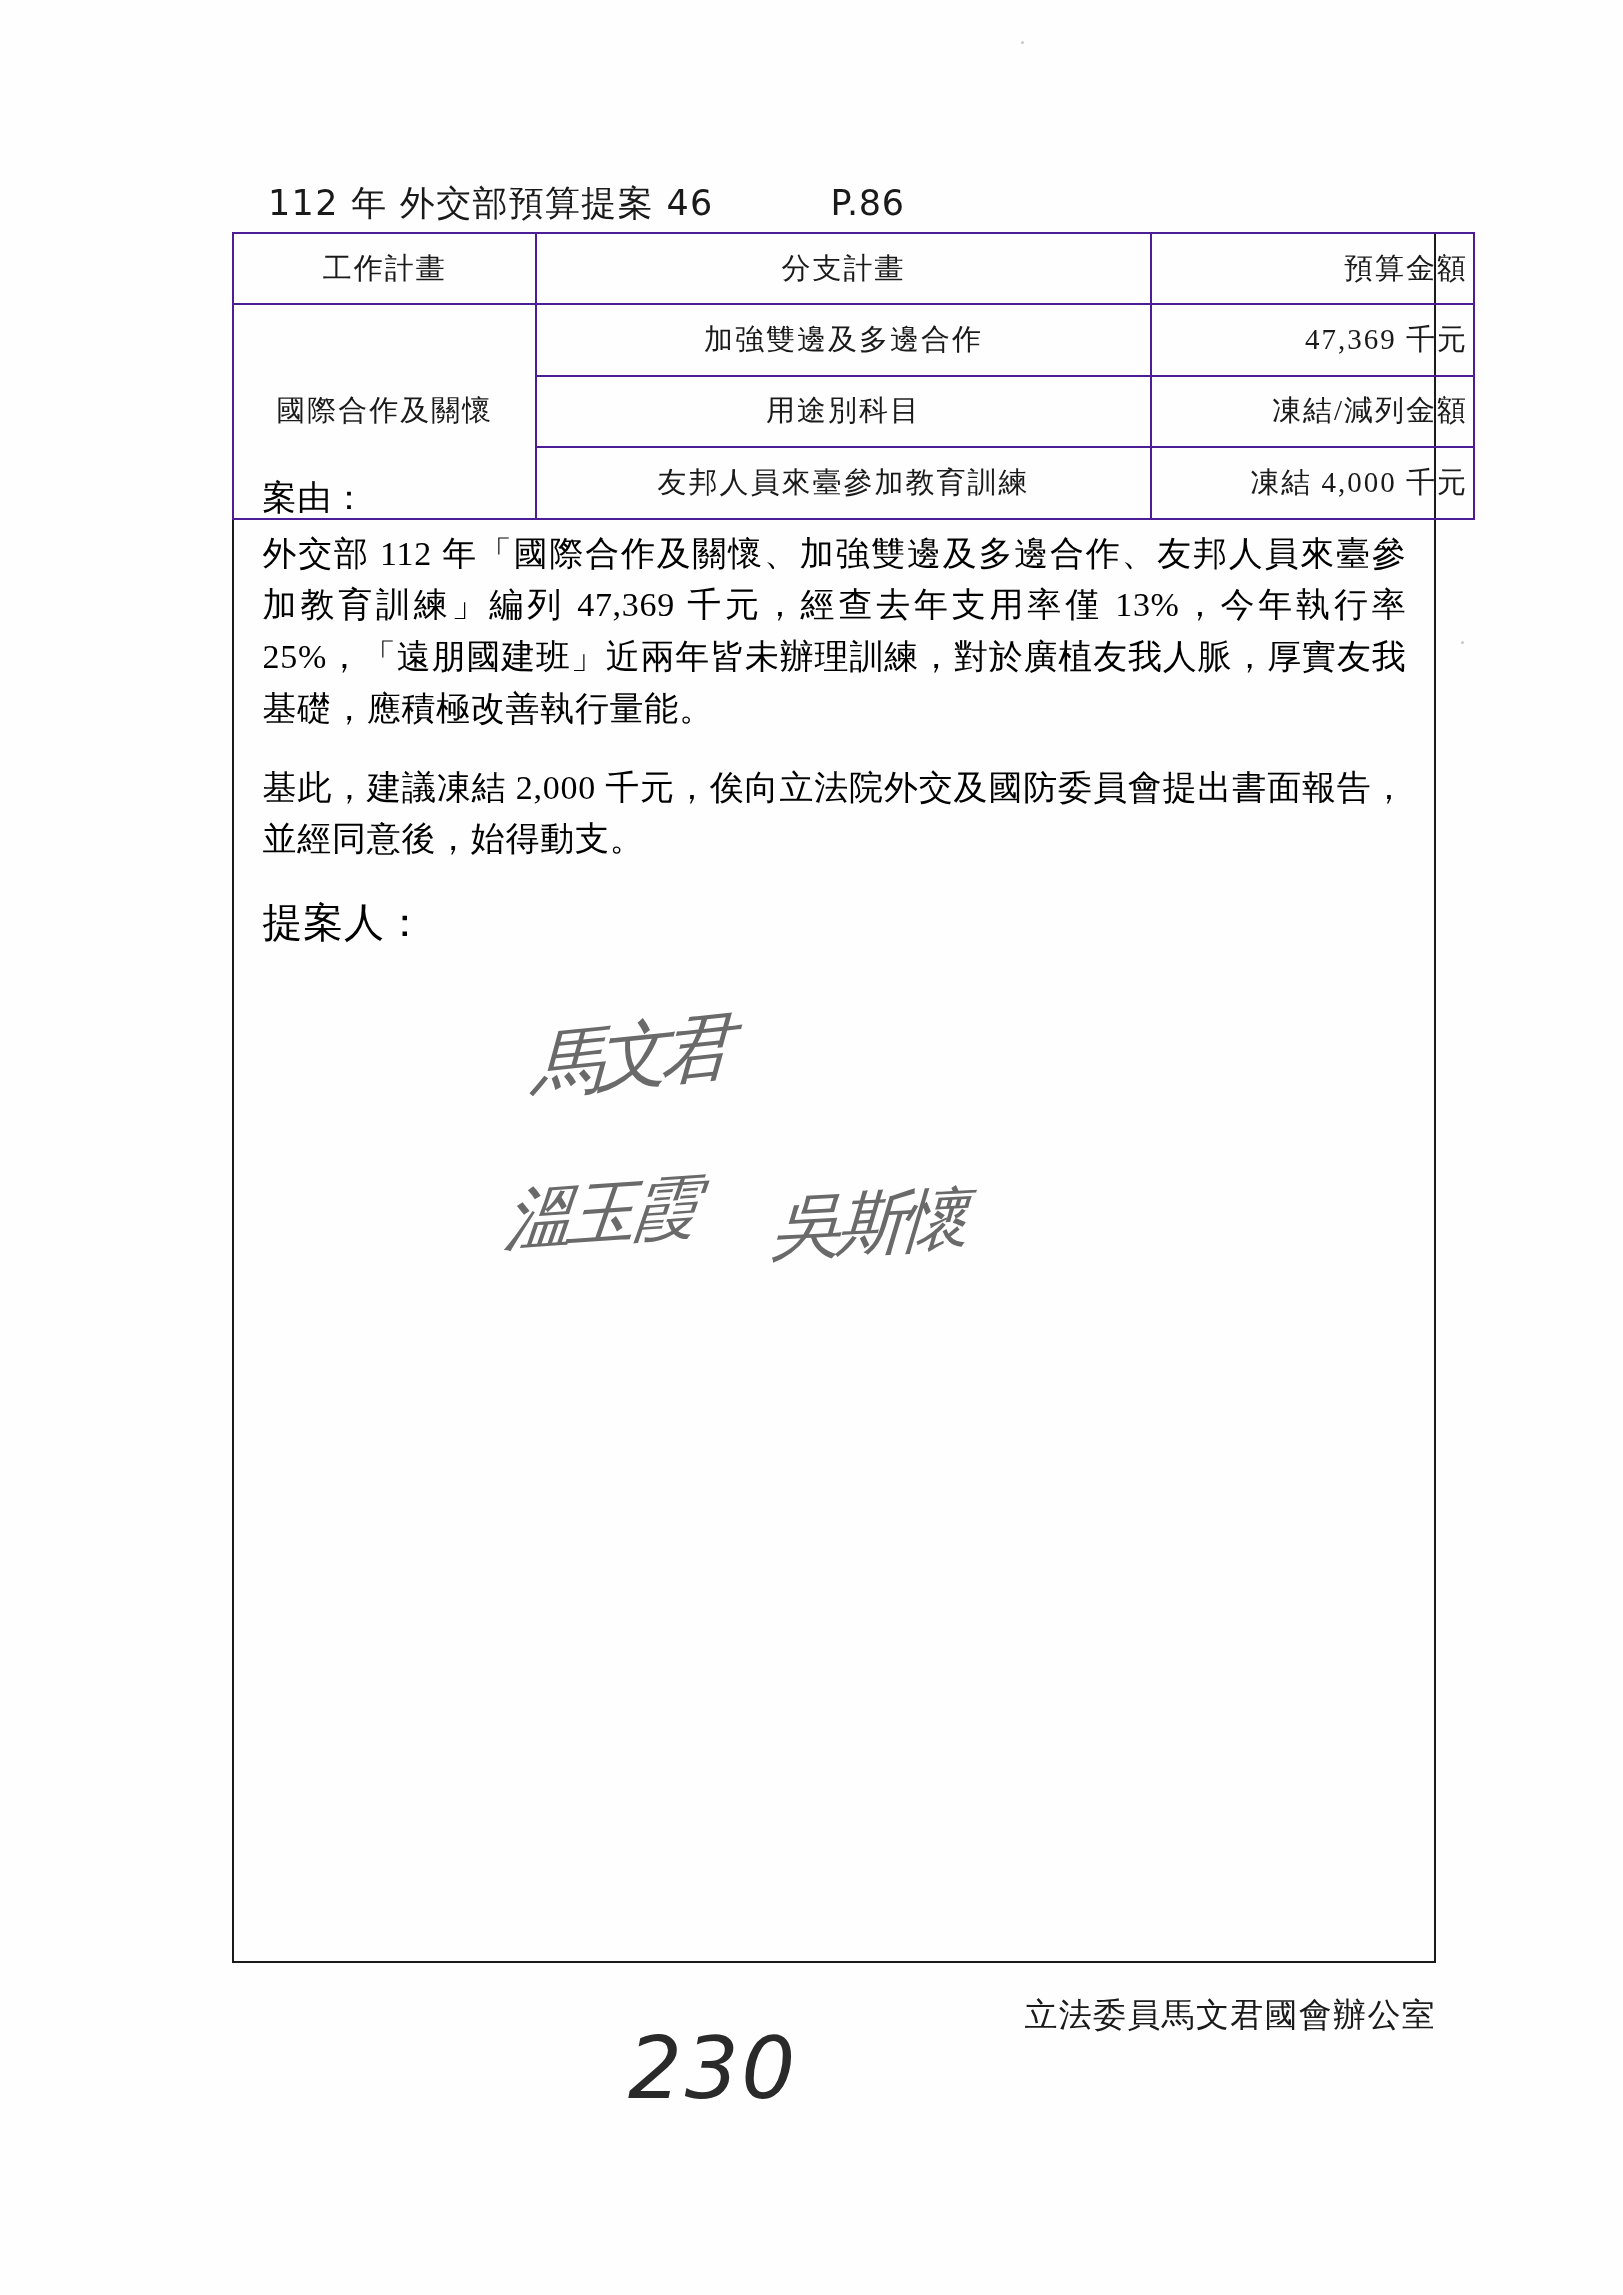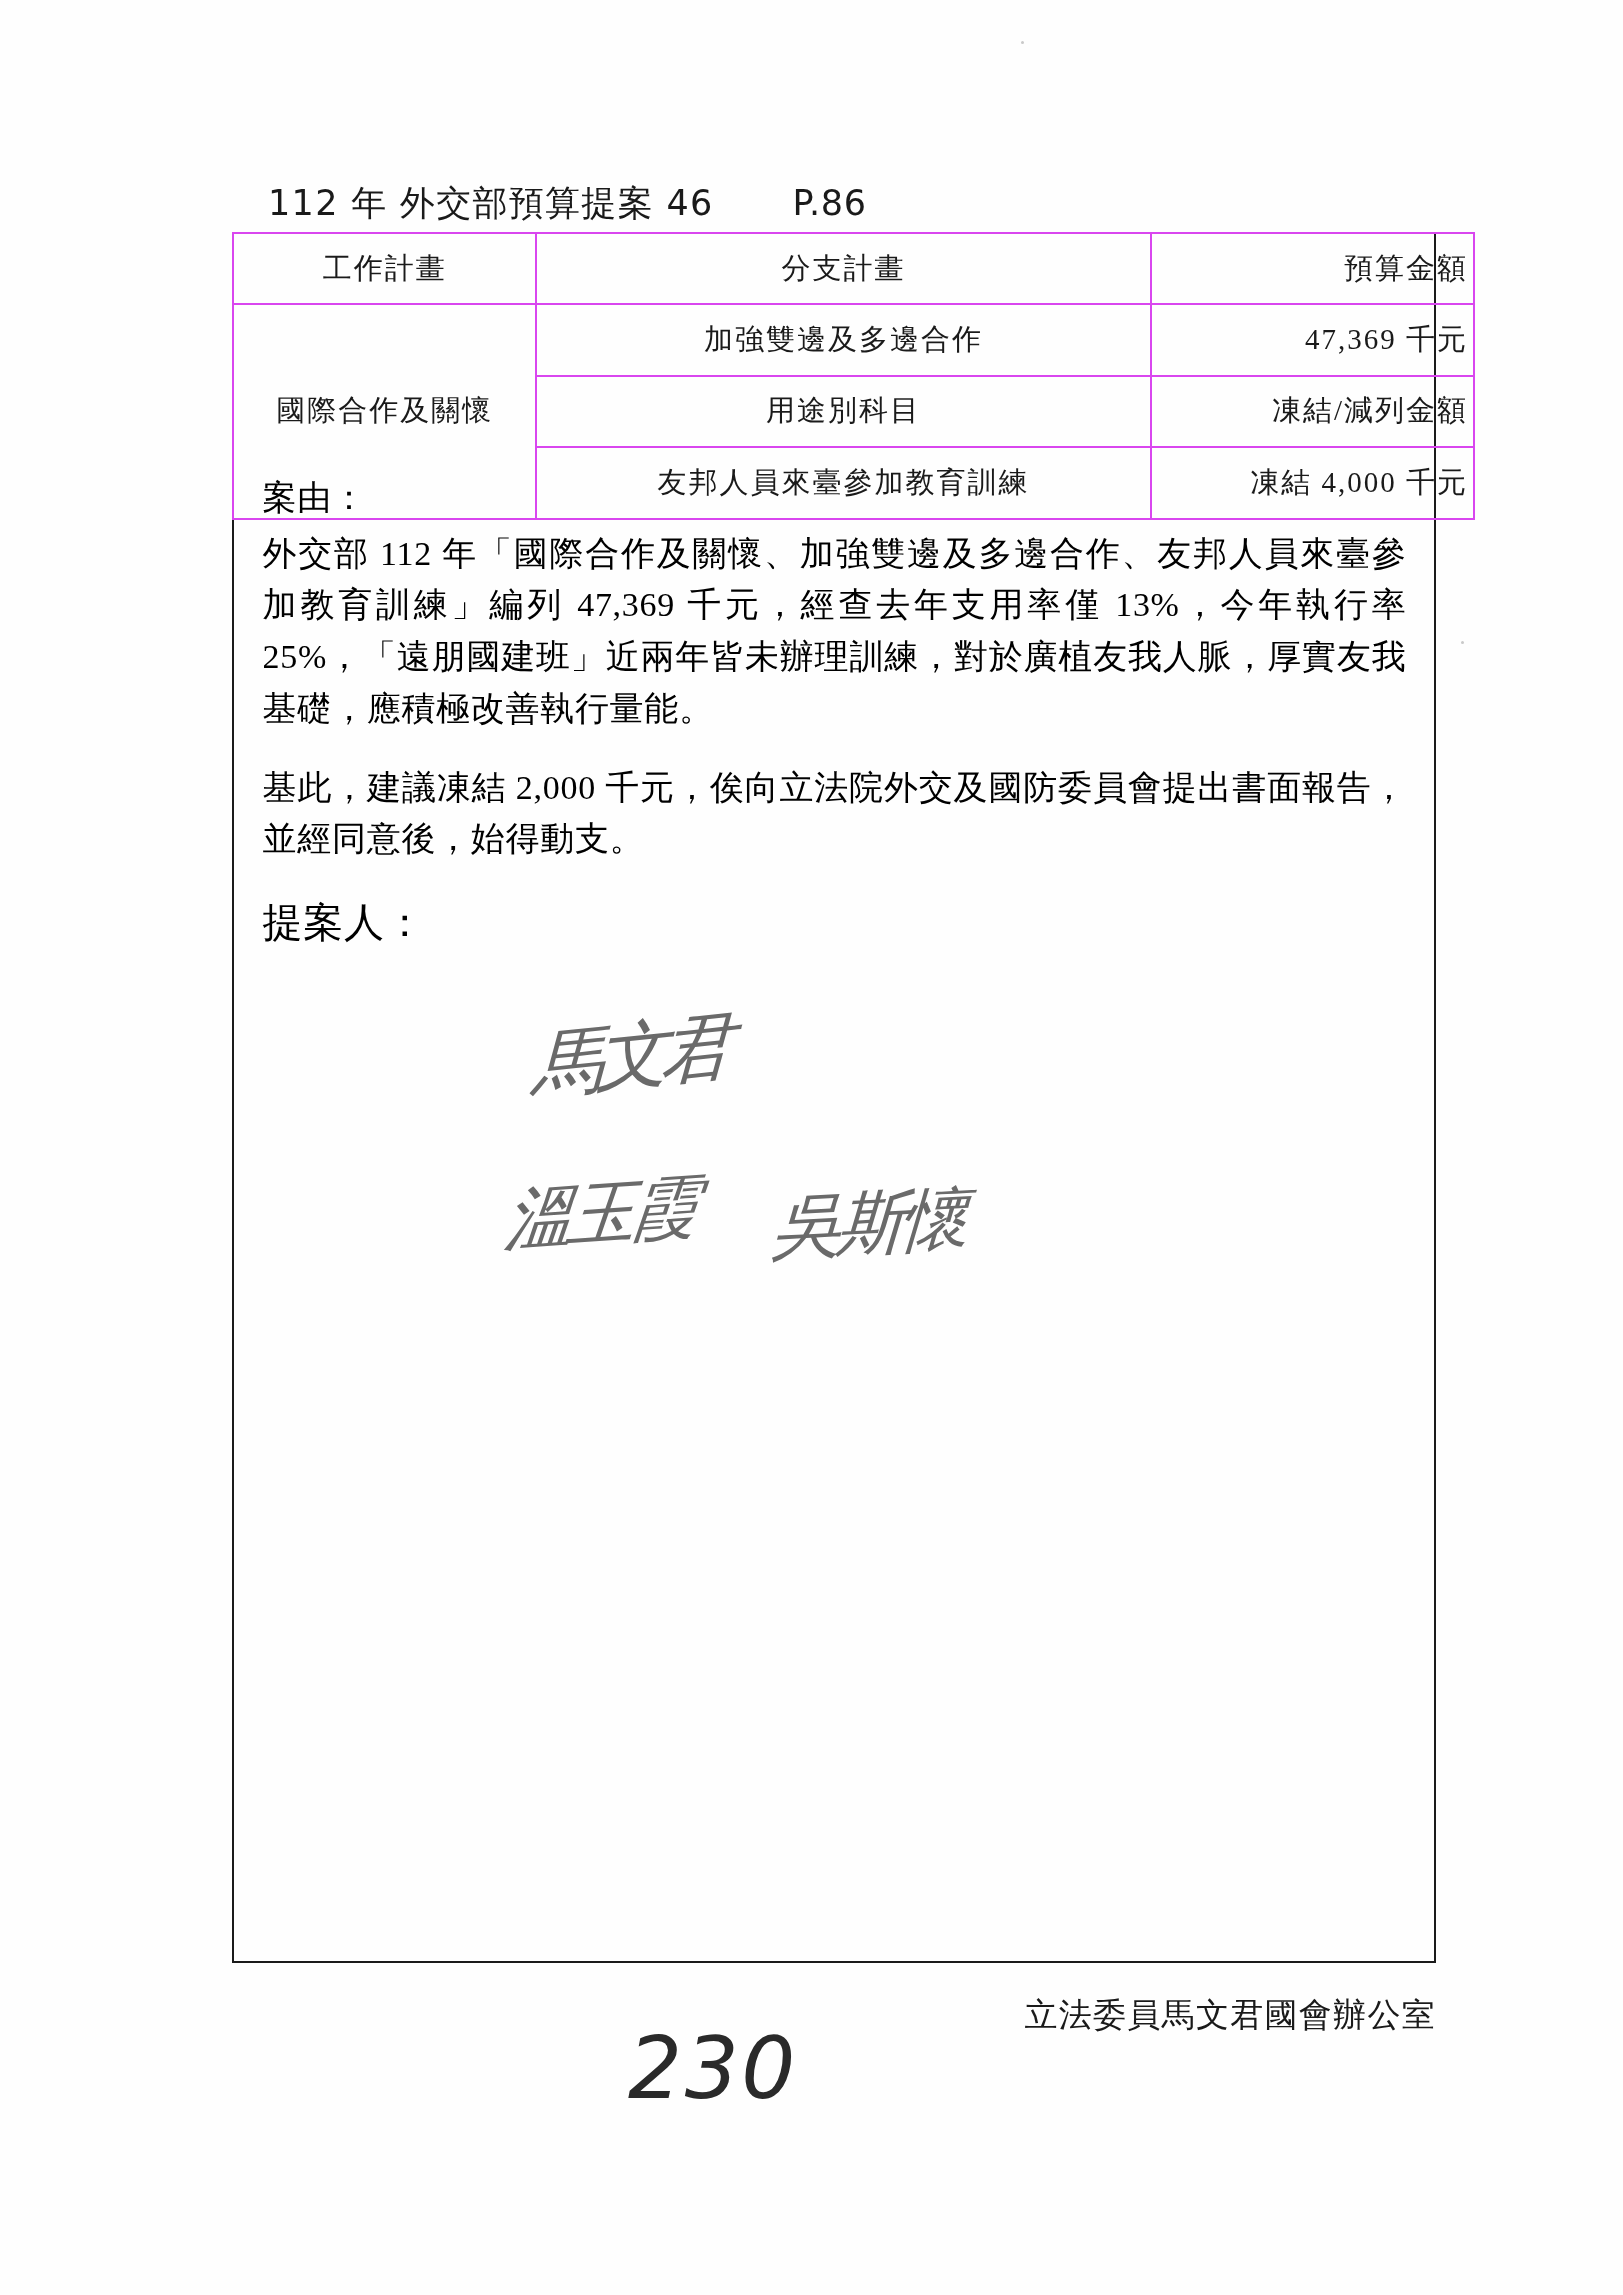--- a/index.html
+++ b/index.html
@@ -25,21 +25,21 @@
   }
 
   
   .doc-header {
     position: absolute;
     left: 268px;
     top: 180px;
     width: 1178px;
     display: flex;
     align-items: baseline;
-    gap: 79px;
+    gap: 117px;
     font-size: 35px;
     letter-spacing: 1.3px;
     color: #1a1a1a;
     font-family: "DejaVu Sans", sans-serif;
     font-weight: 400;
   }
   .doc-header .title-main { white-space: nowrap; }
   .doc-header .page-ref { white-space: nowrap; }
 
   
@@ -58,21 +58,21 @@
     position: absolute;
     left: 232px;
     top: 232px;
     width: 1204px;
     border-collapse: collapse;
     table-layout: fixed;
     font-size: 29px;
     color: #1a1a1a;
   }
   .budget-table td, .budget-table th {
-    border: 2px solid #d946ef;
+    border: 2px solid #4c1d95;
     text-align: center;
     vertical-align: middle;
     padding: 9.2px 5.2px;
     font-weight: 400;
     letter-spacing: 2px;
     font-family: "Liberation Serif", serif;
   }
   .budget-table .c1 { width: 291px; }
   .budget-table .c2 { width: 602px; }
   .budget-table .c3 { width: 311px; text-align: right; }

